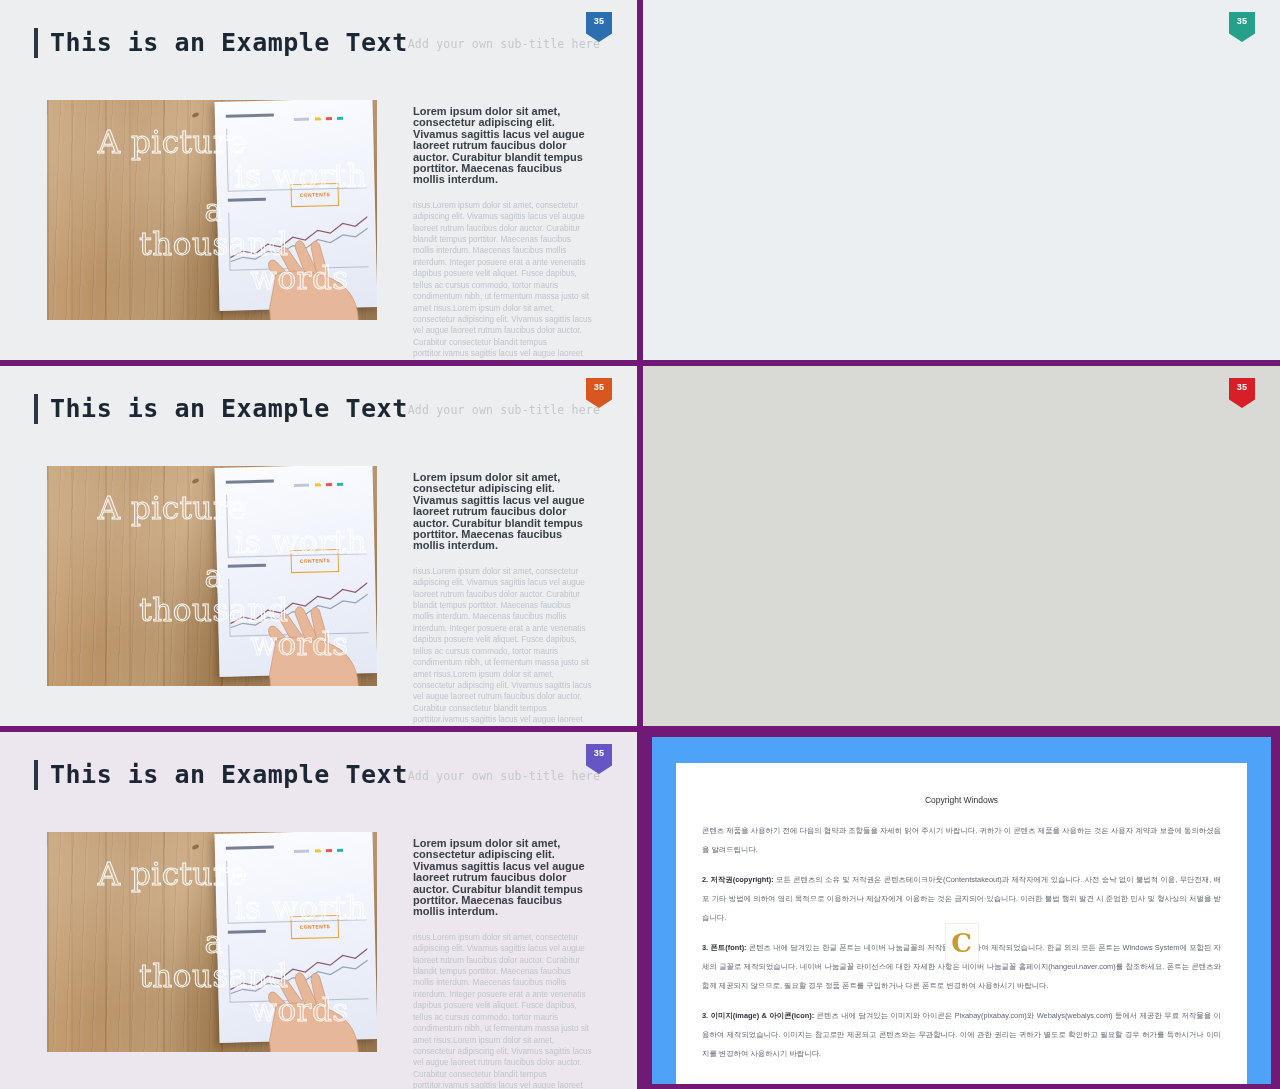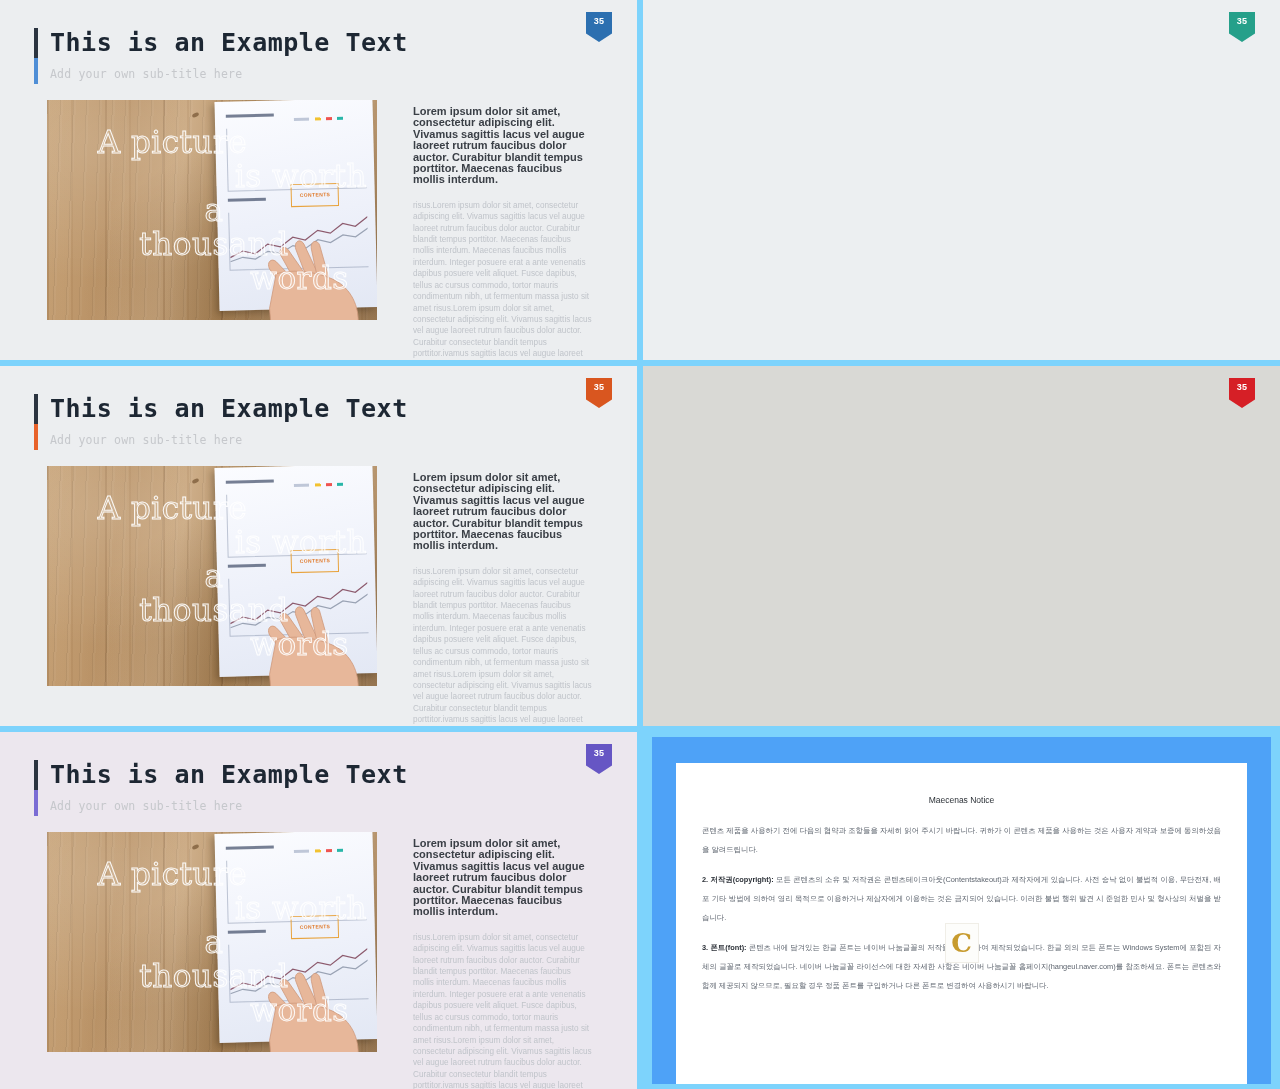--- a/index.html
+++ b/index.html
@@ -6,21 +6,21 @@
   html, body {
     width: 1280px; height: 1089px;
     background: #ffffff;
     font-family: "Liberation Sans", sans-serif;
     overflow: hidden;
   }
 
   #grid {
     position: relative;
     width: 1280px; height: 1089px;
-    background: #7dd3fc;
+    background: #701a75;
   }
 
   
   .panel {
     position: absolute;
     overflow: hidden;
   }
   .p1 { left: 0;   top: 0;   width: 637px; height: 360px; }
   .p2 { left: 643px; top: 0;   width: 637px; height: 360px; }
   .p3 { left: 0;   top: 366px; width: 637px; height: 360px; }
@@ -58,21 +58,21 @@
   }
   .accentbar {
     width: 4px;
     margin-right: 12px;
     display: flex;
     flex-direction: column;
   }
   .accentbar .top { flex: 0 0 30px; }
   .accentbar .bot { flex: 1 1 auto; }
 
-  .titles { display: flex; flex-direction: column; }
+  .titles { display: flex; }
   .title {
     font-family: "DejaVu Sans Mono", "Liberation Mono", monospace;
     font-size: 25px;
     font-weight: bold;
     letter-spacing: .5px;
     line-height: 30px;
     white-space: nowrap;
   }
   .subtitle {
     font-family: "DejaVu Sans Mono", "Liberation Mono", monospace;
@@ -673,21 +673,22 @@
         </div>
       </div>
       <div class="copy">
         <p class="lead">Lorem ipsum dolor sit amet, consectetur adipiscing elit. Vivamus sagittis lacus vel augue laoreet rutrum faucibus dolor auctor. Curabitur blandit tempus porttitor. Maecenas faucibus mollis interdum.</p>
         <p class="sub">risus.Lorem ipsum dolor sit amet, consectetur adipiscing elit. Vivamus sagittis lacus vel augue laoreet rutrum faucibus dolor auctor. Curabitur blandit tempus porttitor. Maecenas faucibus mollis interdum. Maecenas faucibus mollis interdum. Integer posuere erat a ante venenatis dapibus posuere velit aliquet. Fusce dapibus, tellus ac cursus commodo, tortor mauris condimentum nibh, ut fermentum massa justo sit amet risus.Lorem ipsum dolor sit amet, consectetur adipiscing elit. Vivamus sagittis lacus vel augue laoreet rutrum faucibus dolor auctor. Curabitur consectetur blandit tempus porttitor.ivamus sagittis lacus vel augue laoreet</p>
       </div>
     </div>
     <div class="panel p6">
       <div class="cpframe">
         <div class="cppage">
-          <div class="cpsub">Maecenas Notice</div>
+          <div class="cpsub">Copyright Windows</div>
           <p class="cppara">콘텐츠 제품을 사용하기 전에 다음의 협약과 조항들을 자세히 읽어 주시기 바랍니다. 귀하가 이 콘텐츠 제품을 사용하는 것은 사용자 계약과 보증에 동의하셨음을 알려드립니다.</p>
           <p class="cppara"><b>2. 저작권(copyright):</b> 모든 콘텐츠의 소유 및 저작권은 콘텐츠테이크아웃(Contentstakeout)과 제작자에게 있습니다. 사전 승낙 없이 불법적 이용, 무단전재, 배포 기타 방법에 의하여 영리 목적으로 이용하거나 제삼자에게 이용하는 것은 금지되어 있습니다. 이러한 불법 행위 발견 시 준엄한 민사 및 형사상의 처벌을 받습니다.</p>
           <p class="cppara"><b>3. 폰트(font):</b> 콘텐츠 내에 담겨있는 한글 폰트는 네이버 나눔글꼴의 저작물을 인용하여 제작되었습니다. 한글 외의 모든 폰트는 Windows System에 포함된 자체의 글꼴로 제작되었습니다. 네이버 나눔글꼴 라이선스에 대한 자세한 사항은 네이버 나눔글꼴 홈페이지(hangeul.naver.com)를 참조하세요. 폰트는 콘텐츠와 함께 제공되지 않으므로, 필요할 경우 정품 폰트를 구입하거나 다른 폰트로 변경하여 사용하시기 바랍니다.</p>
+          <p class="cppara"><b>3. 이미지(image) &amp; 아이콘(icon):</b> 콘텐츠 내에 담겨있는 이미지와 아이콘은 Pixabay(pixabay.com)와 Webalys(webalys.com) 등에서 제공한 무료 저작물을 이용하여 제작되었습니다. 이미지는 참고로만 제공되고 콘텐츠와는 무관합니다. 이에 관한 권리는 귀하가 별도로 확인하고 필요할 경우 허가를 득하시거나 이미지를 변경하여 사용하시기 바랍니다.</p>
           <div class="cpmark">C</div>
         </div>
       </div>
     </div>
   </div>
 
 </body></html>

